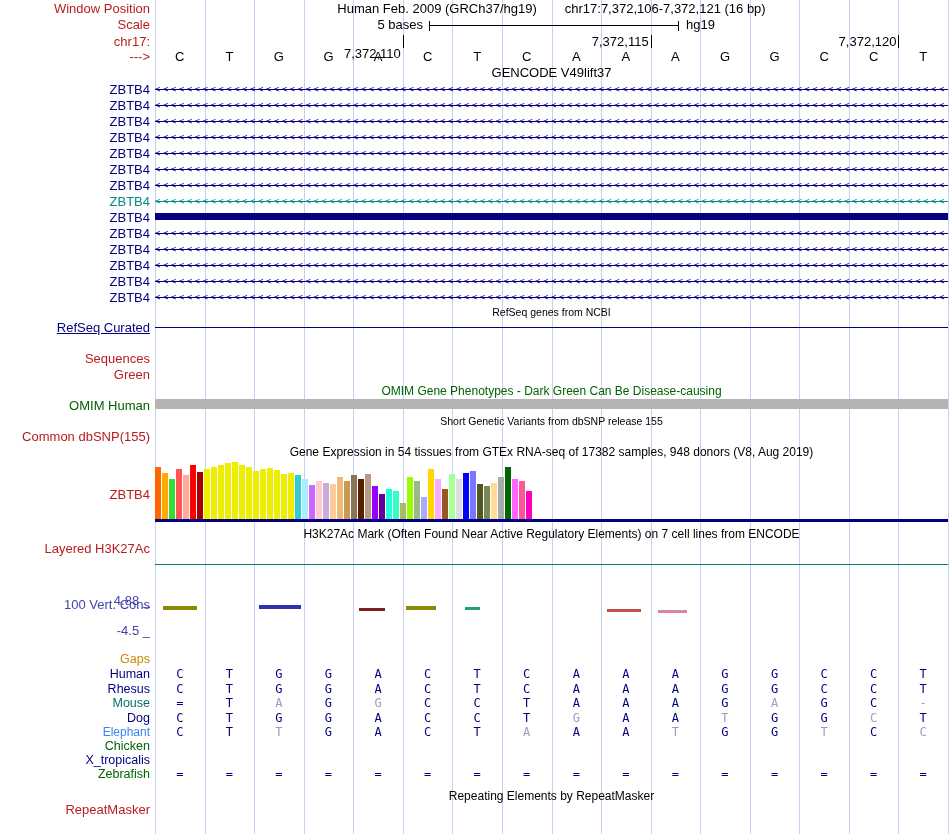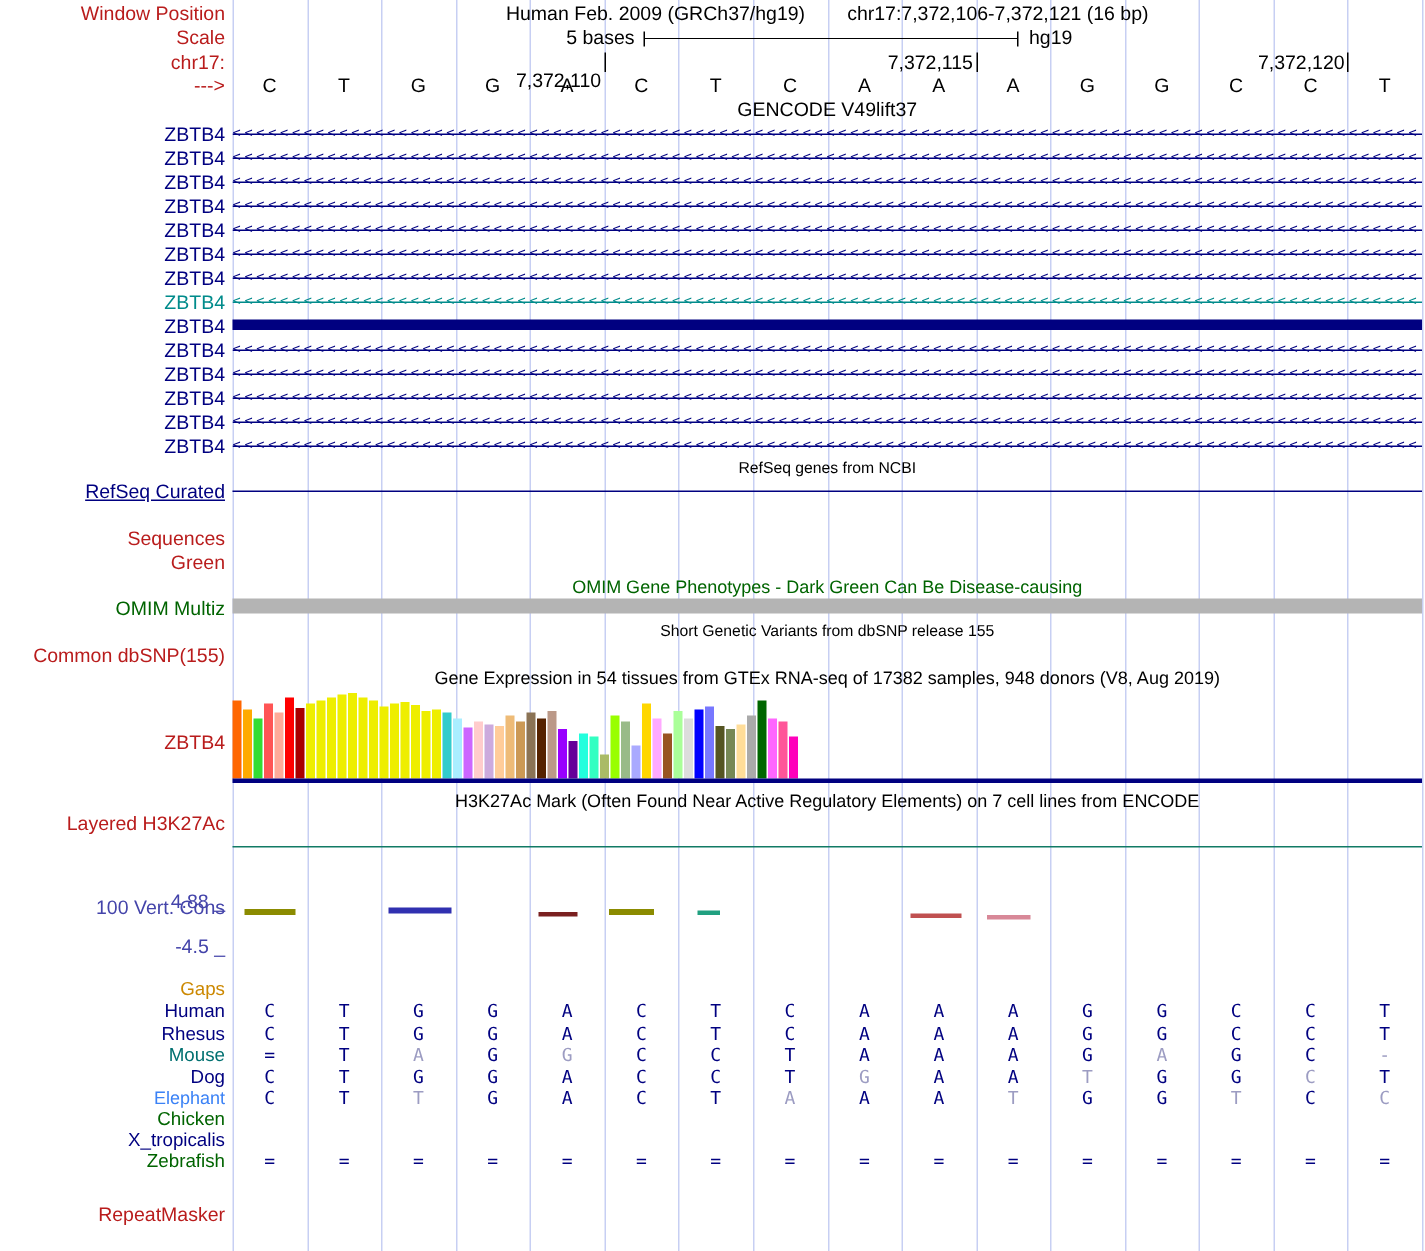--- a/index.html
+++ b/index.html
@@ -154,21 +154,21 @@
     </div>
 
   <div class="cl sm" style="top:306px">RefSeq genes from NCBI</div>
   <div class="lbl navy" style="top:320px">RefSeq Curated</div>
   <div style="position:absolute;left:155px;top:327px;width:793px;height:1px;background:#000080"></div>
 
   <div class="lbl" style="top:351px">Sequences</div>
   <div class="lbl" style="top:367px">Green</div>
 
   <div class="cl green" style="top:384px">OMIM Gene Phenotypes - Dark Green Can Be Disease-causing</div>
-  <div class="lbl green" style="top:398px">OMIM Multiz</div>
+  <div class="lbl green" style="top:398px">OMIM Human</div>
   <div style="position:absolute;left:155px;top:399px;width:793px;height:10px;background:#B4B4B4"></div>
 
   <div class="cl sm" style="top:415px">Short Genetic Variants from dbSNP release 155</div>
   <div class="lbl" style="top:429px">Common dbSNP(155)</div>
 
   <div class="cl" style="top:445px">Gene Expression in 54 tissues from GTEx RNA-seq of 17382 samples, 948 donors (V8, Aug 2019)</div>
   <div class="lbl" style="top:487px">ZBTB4</div>
   <div id="gtex-bars">
       <div style="position: absolute; left: 155px; top: 467px; width: 6px; height: 52px; background: rgb(255, 102, 0);"></div>
       <div style="position: absolute; left: 162px; top: 473px; width: 6px; height: 46px; background: rgb(255, 170, 0);"></div>
@@ -345,14 +345,15 @@
       <div style="position: absolute; left: 551.5px; top: 767px; width: 49.5625px; text-align: center; font-size: 12px; font-family: &quot;DejaVu Sans Mono&quot;, monospace; color: rgb(0, 0, 128);">=</div>
       <div style="position: absolute; left: 601.1px; top: 767px; width: 49.5625px; text-align: center; font-size: 12px; font-family: &quot;DejaVu Sans Mono&quot;, monospace; color: rgb(0, 0, 128);">=</div>
       <div style="position: absolute; left: 650.6px; top: 767px; width: 49.5625px; text-align: center; font-size: 12px; font-family: &quot;DejaVu Sans Mono&quot;, monospace; color: rgb(0, 0, 128);">=</div>
       <div style="position: absolute; left: 700.2px; top: 767px; width: 49.5625px; text-align: center; font-size: 12px; font-family: &quot;DejaVu Sans Mono&quot;, monospace; color: rgb(0, 0, 128);">=</div>
       <div style="position: absolute; left: 749.8px; top: 767px; width: 49.5625px; text-align: center; font-size: 12px; font-family: &quot;DejaVu Sans Mono&quot;, monospace; color: rgb(0, 0, 128);">=</div>
       <div style="position: absolute; left: 799.3px; top: 767px; width: 49.5625px; text-align: center; font-size: 12px; font-family: &quot;DejaVu Sans Mono&quot;, monospace; color: rgb(0, 0, 128);">=</div>
       <div style="position: absolute; left: 848.9px; top: 767px; width: 49.5625px; text-align: center; font-size: 12px; font-family: &quot;DejaVu Sans Mono&quot;, monospace; color: rgb(0, 0, 128);">=</div>
       <div style="position: absolute; left: 898.4px; top: 767px; width: 49.5625px; text-align: center; font-size: 12px; font-family: &quot;DejaVu Sans Mono&quot;, monospace; color: rgb(0, 0, 128);">=</div>
     </div>
 
+  <div class="cl" style="top:789px">Repeating Elements by RepeatMasker</div>
   <div class="lbl" style="top:802px">RepeatMasker</div>
 </div>
 
 </body></html>

